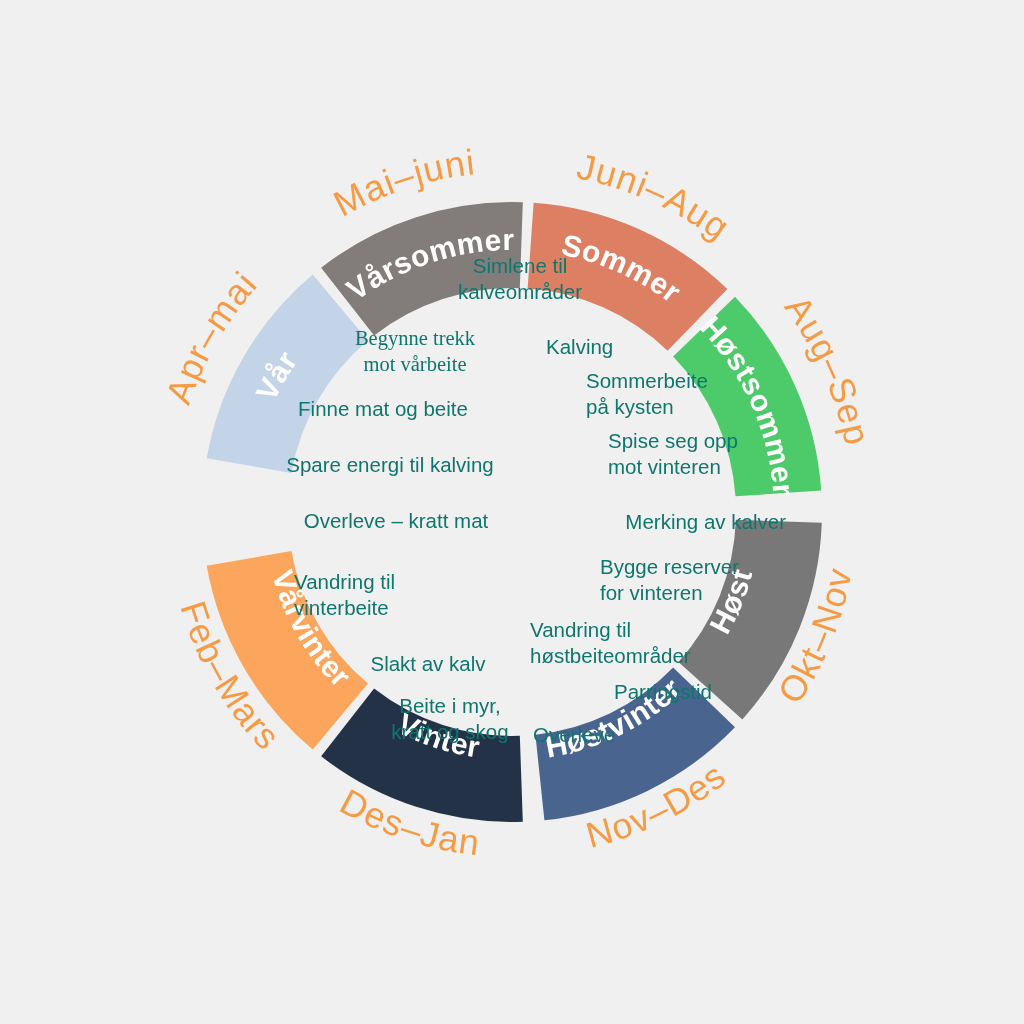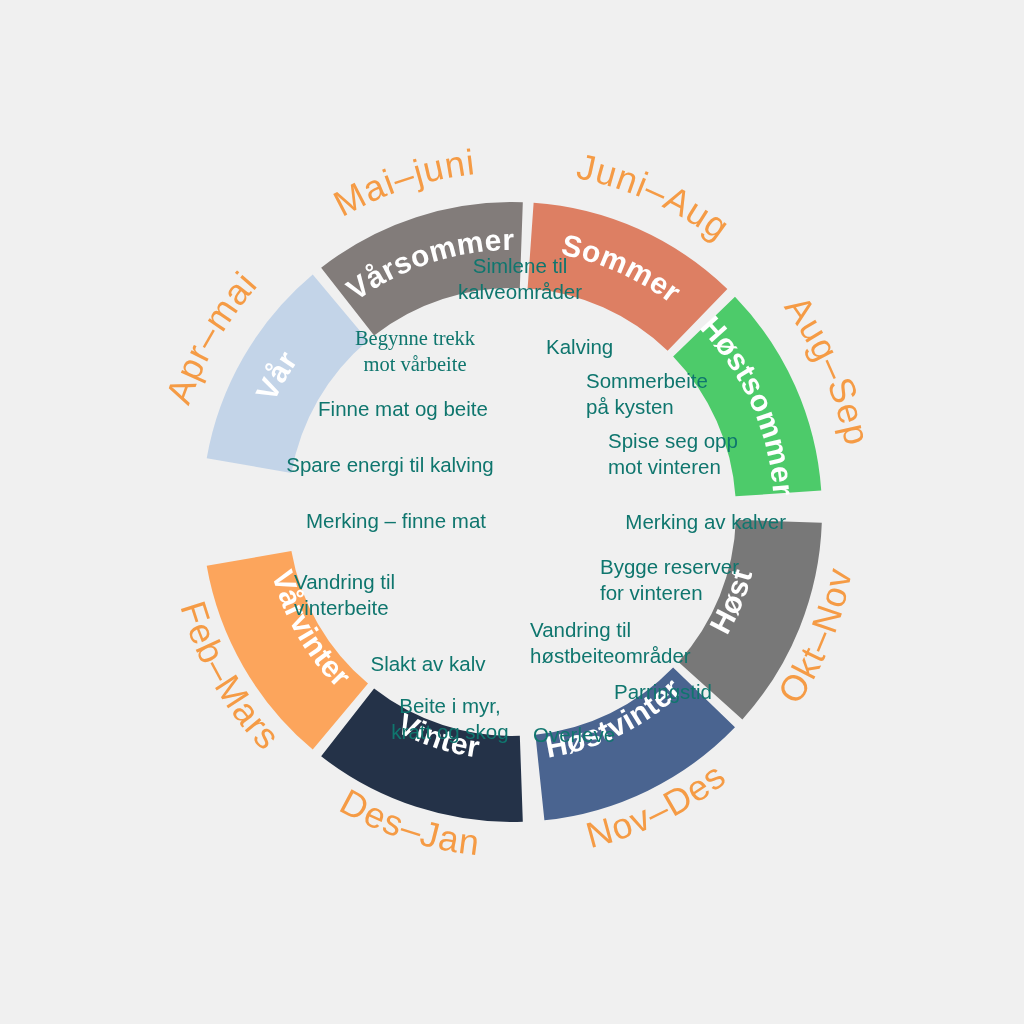--- a/index.html
+++ b/index.html
@@ -128,31 +128,31 @@
 
   <div>
     <div class="inner-text c" style="left:440px;top:253px;width:160px;">Simlene til
 kalveområder</div>
 
     <div class="inner-text c" style="left:330px;top:325px;width:170px;font-family:Liberation Serif, serif;">Begynne trekk
 mot vårbeite</div>
 
     <div class="inner-text l" style="left:546px;top:334px;width:180px;">Kalving</div>
 
-    <div class="inner-text c" style="left:303px;top:396px;width:200px;">Finne mat og beite</div>
+    <div class="inner-text c" style="left:283px;top:396px;width:200px;">Finne mat og beite</div>
 
     <div class="inner-text l" style="left:586px;top:368px;width:200px;">Sommerbeite
 på kysten</div>
 
     <div class="inner-text c" style="left:268px;top:452px;width:244px;">Spare energi til kalving</div>
 
     <div class="inner-text l" style="left:608px;top:428px;width:190px;">Spise seg opp
 mot vinteren</div>
 
-    <div class="inner-text c" style="left:290px;top:508px;width:212px;">Merking – finne mat</div>
+    <div class="inner-text c" style="left:290px;top:508px;width:212px;">Overleve – kratt mat</div>
 
     <div class="inner-text l" style="left:586px;top:509px;width:200px;text-align:right;">Merking av kalver</div>
 
     <div class="inner-text l" style="left:294px;top:569px;width:180px;">Vandring til
 vinterbeite</div>
 
     <div class="inner-text l" style="left:600px;top:554px;width:190px;">Bygge reserver
 for vinteren</div>
 
     <div class="inner-text l" style="left:530px;top:617px;width:210px;">Vandring til

